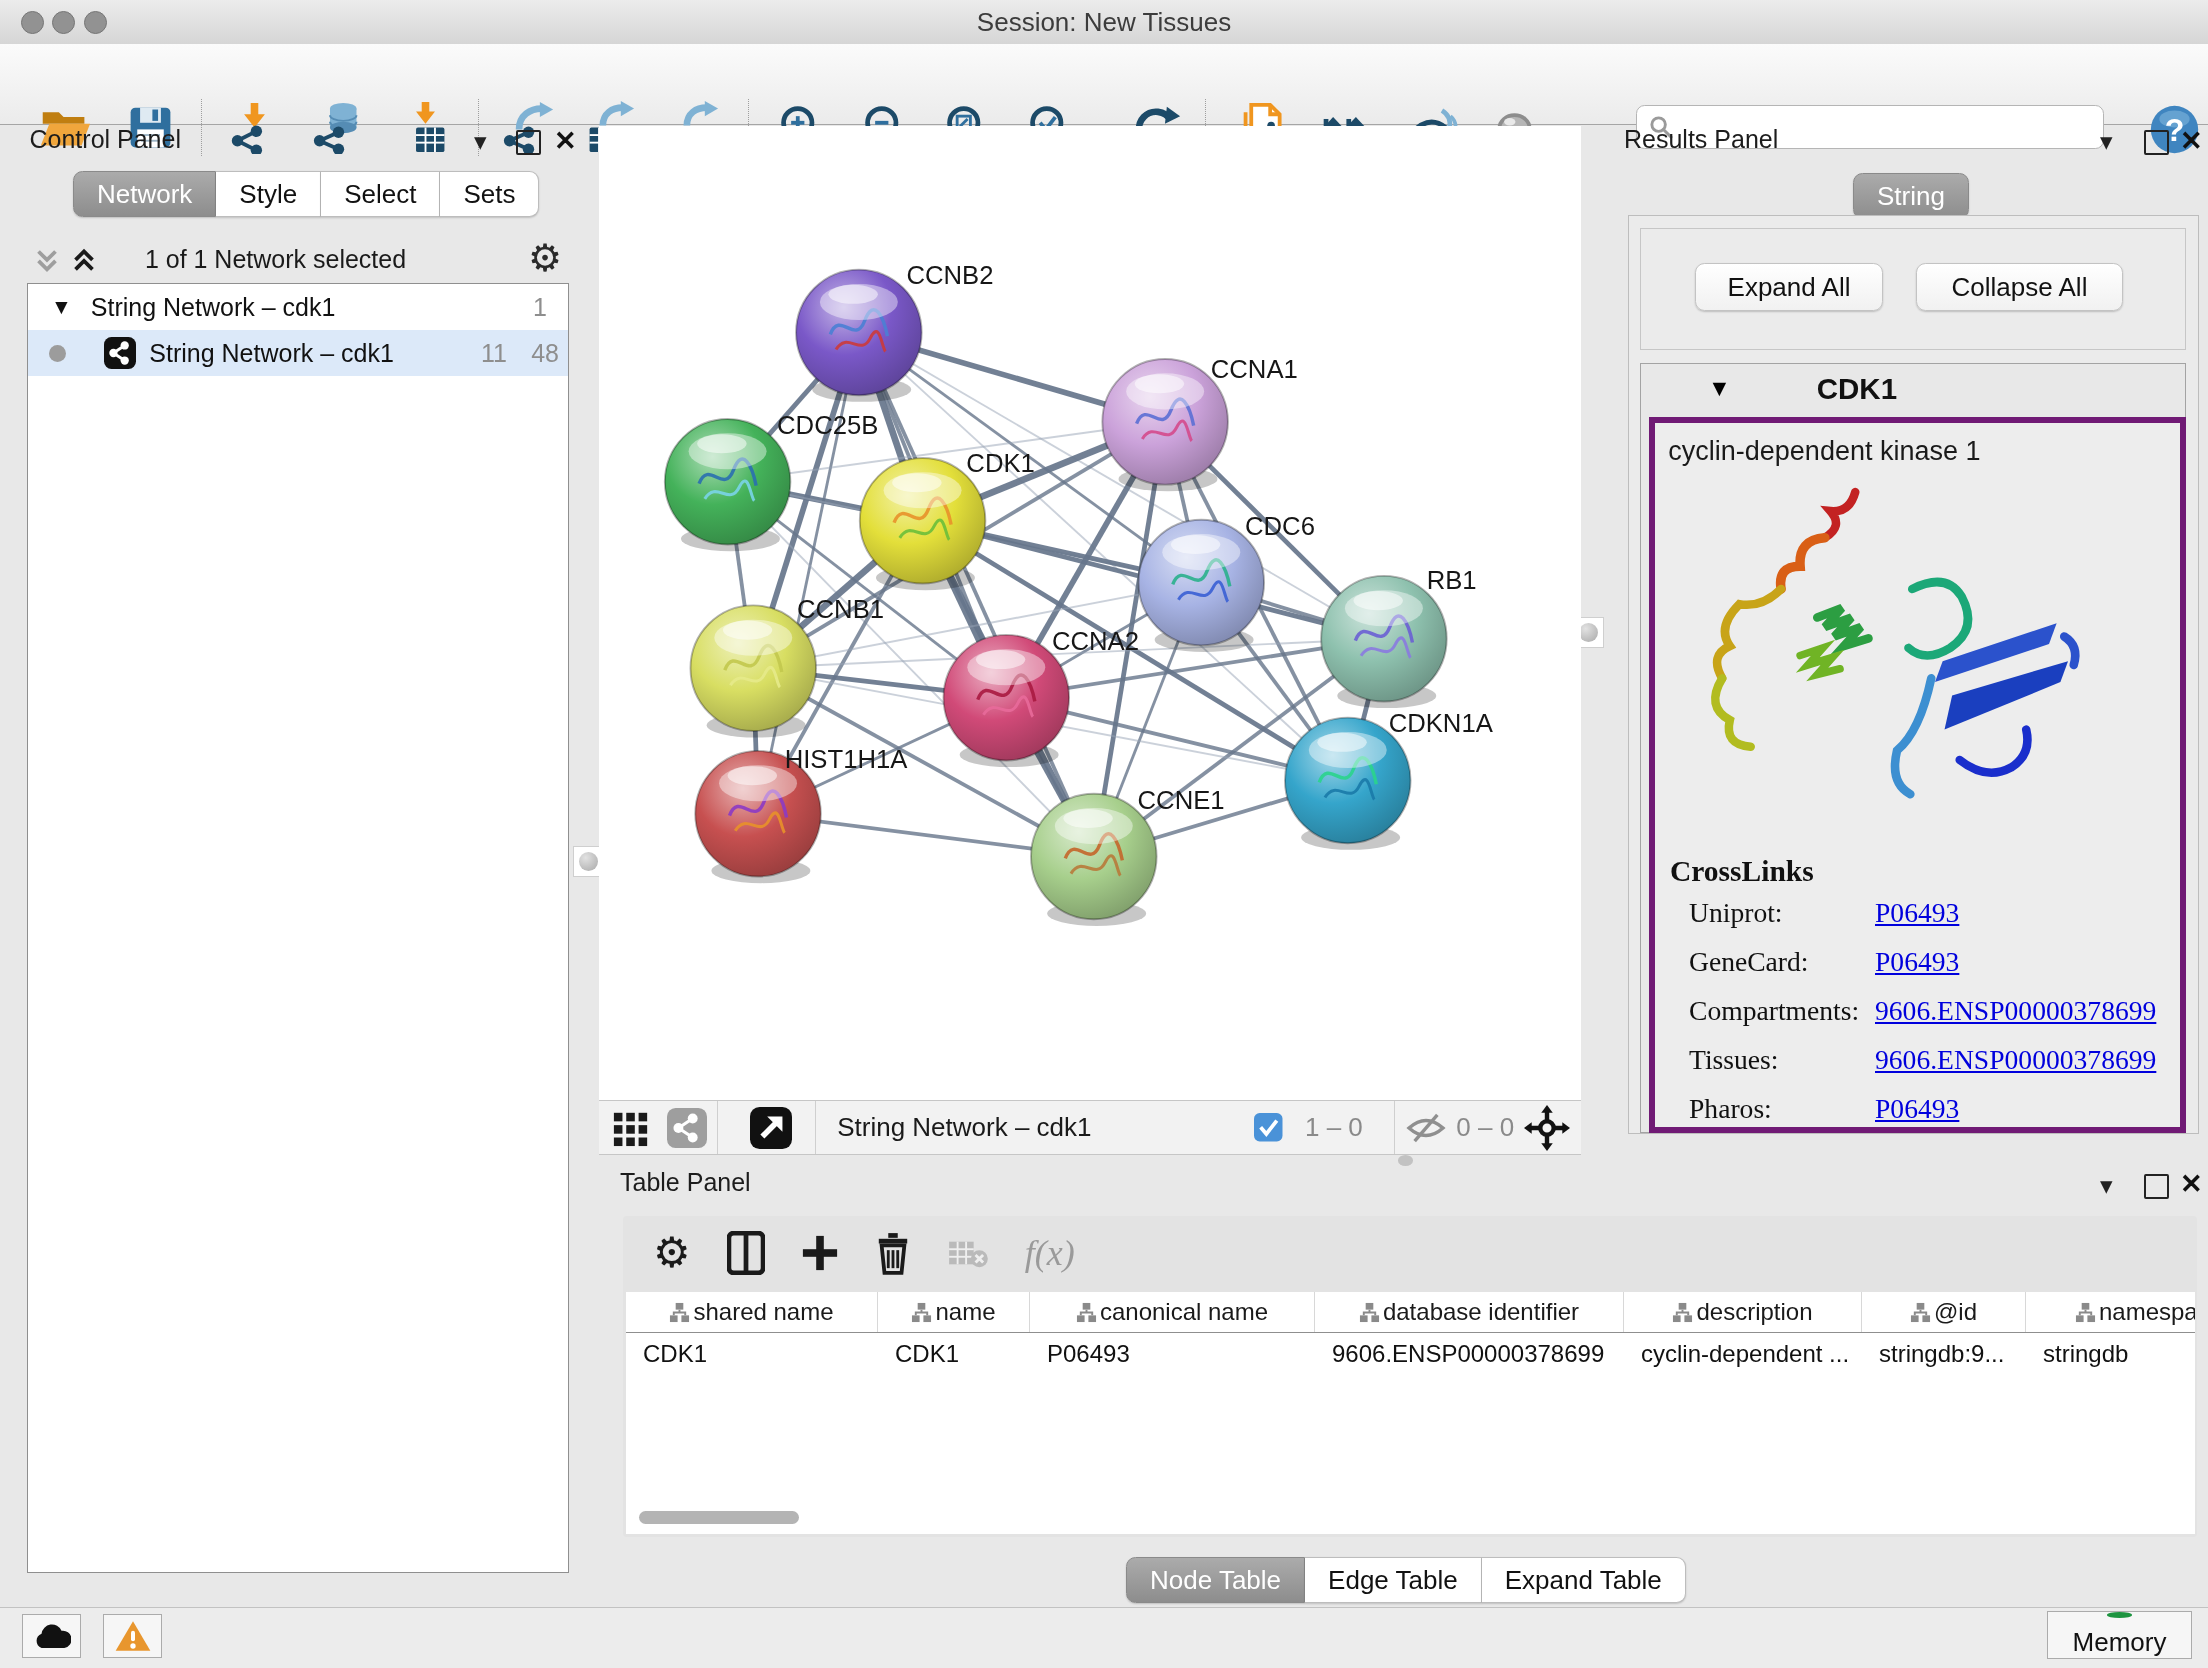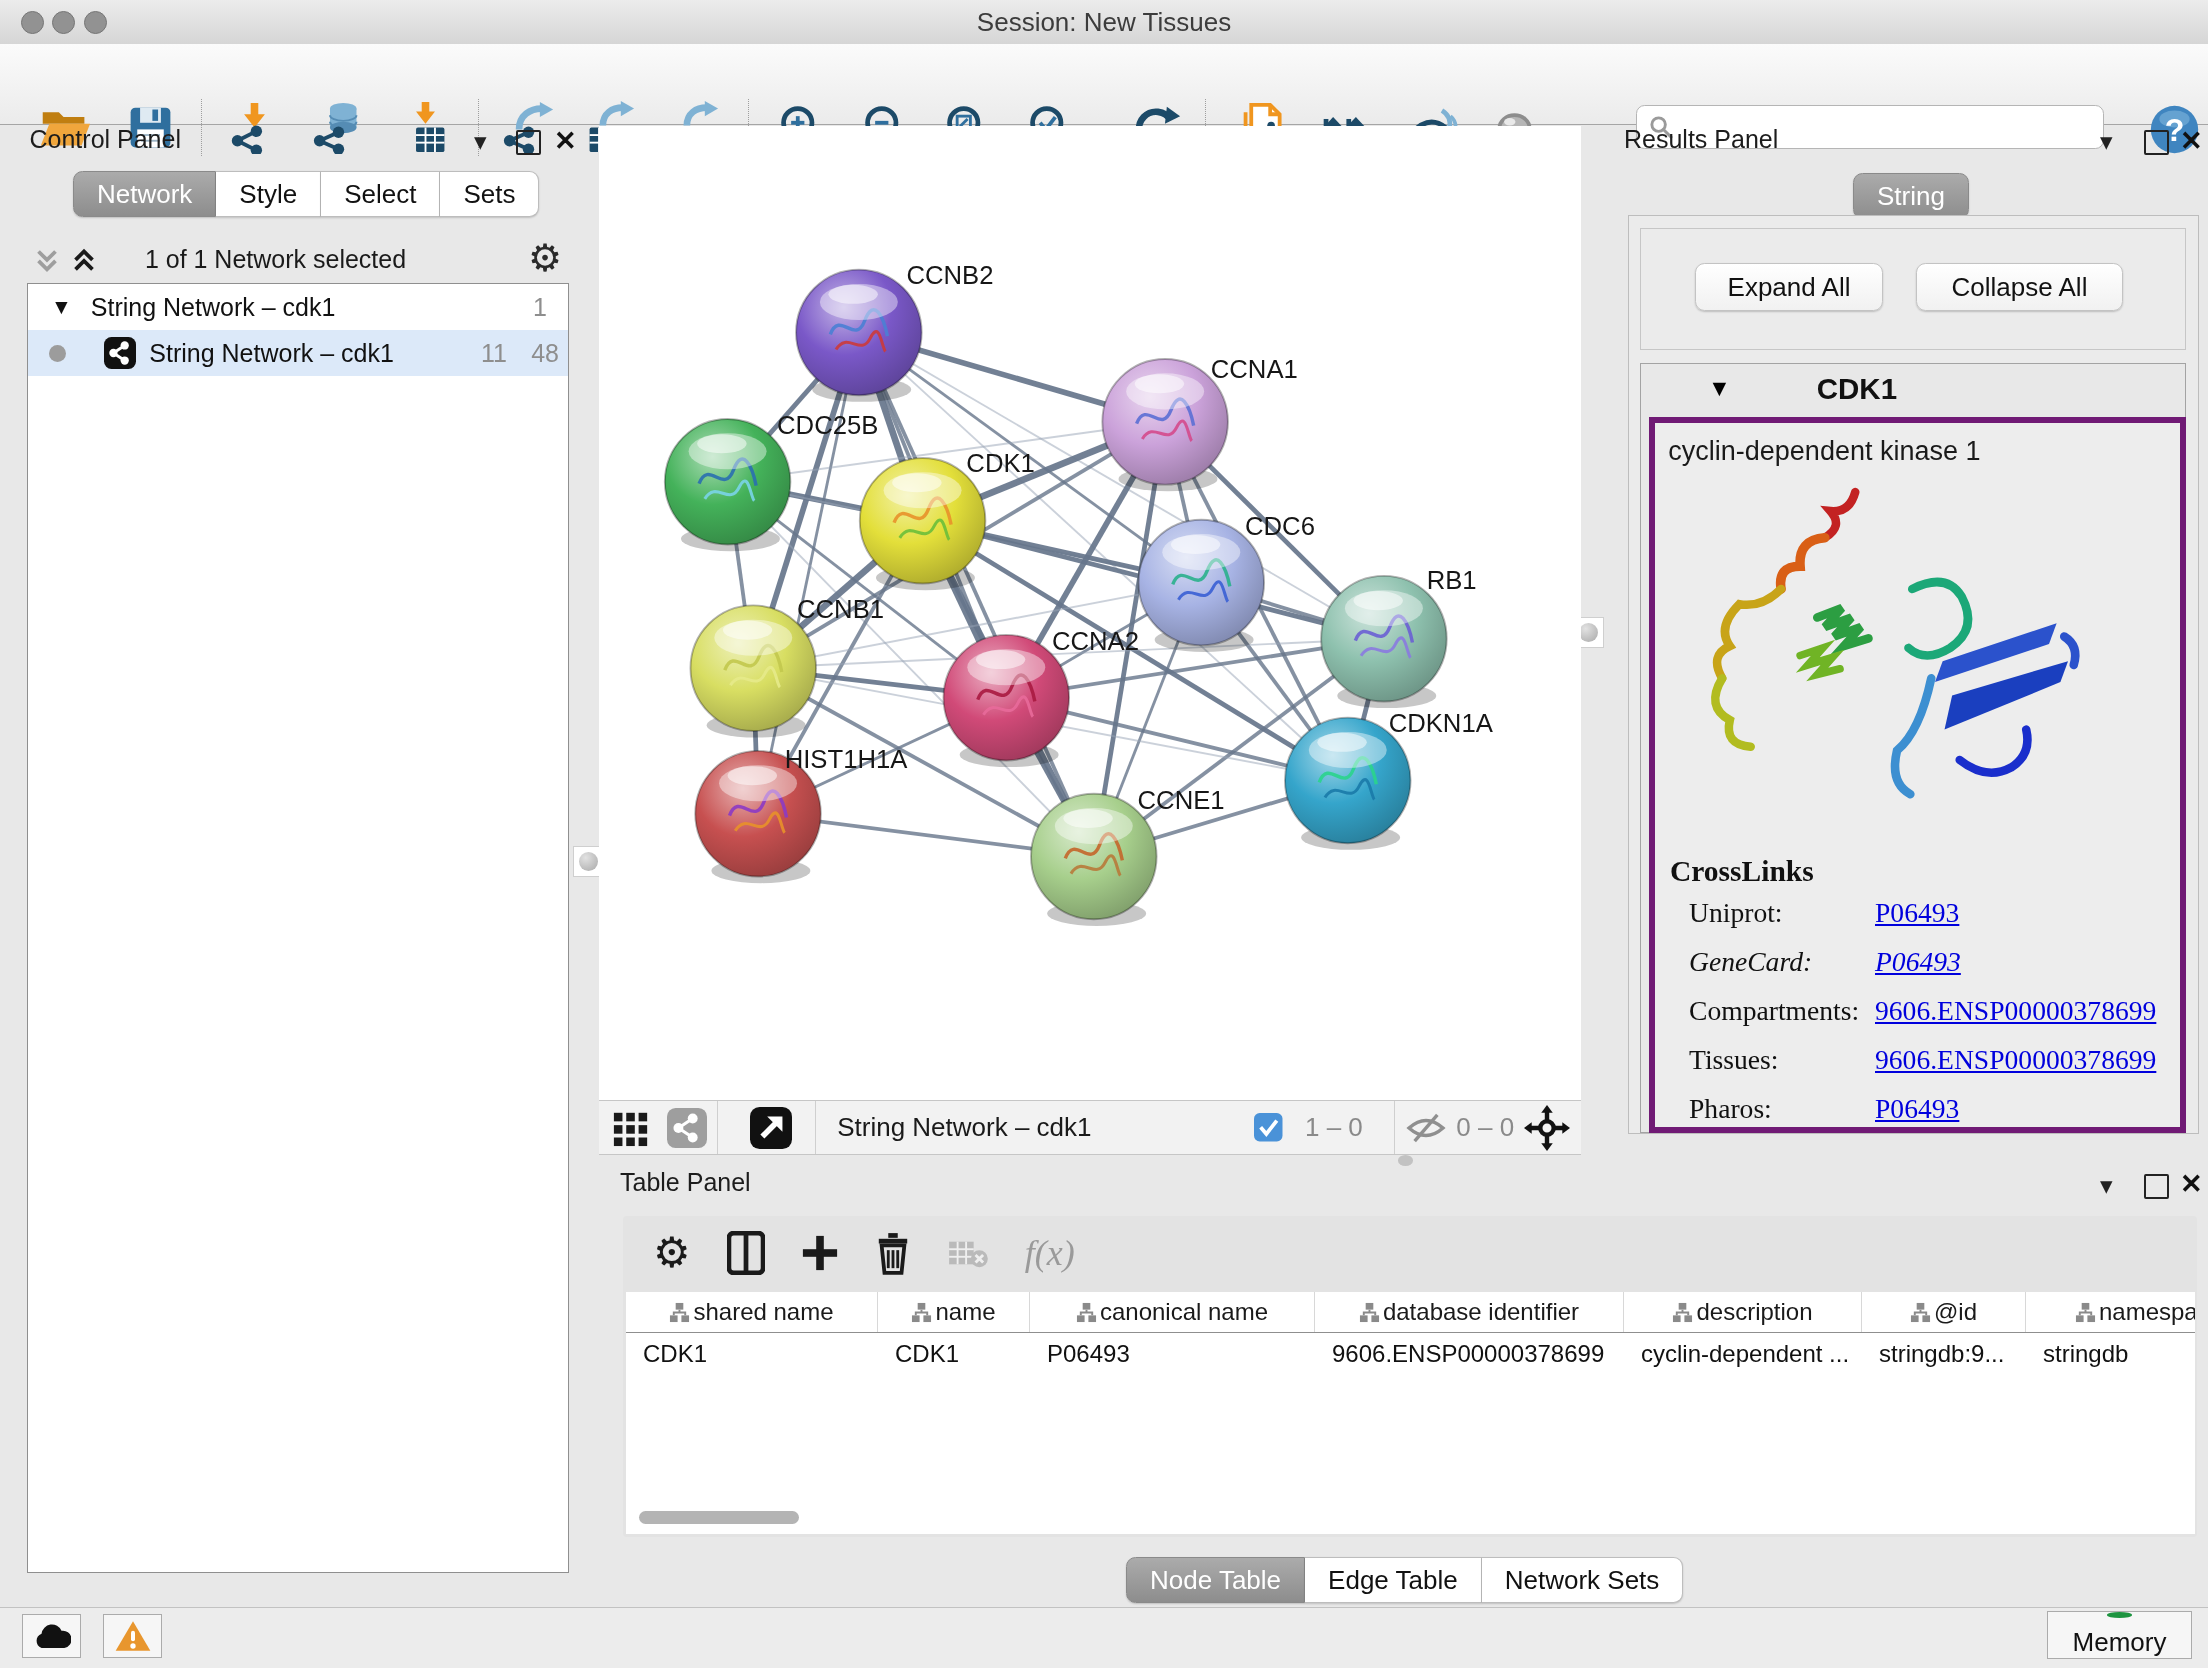--- a/index.html
+++ b/index.html
@@ -644,21 +644,21 @@
         <path d="M318 300 q28 22 54 8 q22 -14 16 -40" stroke="#1a2ecc" stroke-width="9"></path>
         <path d="M428 170 q16 10 10 30" stroke="#2b52cc" stroke-width="9"></path>
       </svg>
     </div>
     <div class="serif" style="padding-left:15px;font-size:29.5px;font-weight:bold;color:#111">CrossLinks</div>
     <div id="crosslinks" style="padding:9.5px 0 0 34px">
         <div style="display: flex; margin-bottom: 17px;">
           <span class="serif xl-label" style="width: 186px;">Uniprot:</span>
           <a class="serif xl-link">P06493</a>
         </div>
-        <div style="display: flex; margin-bottom: 17px; font-style: italic;">
+        <div style="display: flex; margin-bottom: 17px;">
           <span class="serif xl-label" style="width: 186px;">GeneCard:</span>
           <a class="serif xl-link">P06493</a>
         </div>
         <div style="display: flex; margin-bottom: 17px;">
           <span class="serif xl-label" style="width: 186px;">Compartments:</span>
           <a class="serif xl-link">9606.ENSP00000378699</a>
         </div>
         <div style="display: flex; margin-bottom: 17px;">
           <span class="serif xl-label" style="width: 186px;">Tissues:</span>
           <a class="serif xl-link">9606.ENSP00000378699</a>
@@ -791,21 +791,21 @@
         <div class="td" style="width: 238px;">cyclin-dependent ...</div>
         <div class="td" style="width: 164px;">stringdb:9...</div>
         <div class="td" style="width: 247px;">stringdb</div>
       </div>
   </div>
   <div class="abs" id="hscroll-thumb"></div>
 
   <div class="abs seg" id="table-tabs" style="left:1126px;top:1557px">
       <div class="tab sel">Node Table</div>
       <div class="tab">Edge Table</div>
-      <div class="tab">Network Sets</div>
+      <div class="tab">Expand Table</div>
     </div>
 
   <div class="abs" id="bottombar"></div>
   <div class="abs bbox" style="left:22px">
     <svg width="38" height="27" viewBox="0 0 40 28">
         <path d="M9 26a8 8 0 010-15 11 11 0 0121-3 7.5 7.5 0 013 18z" fill="#111"></path>
       </svg>
   </div>
   <div class="abs bbox" style="left:103px">
     <svg width="38" height="32" viewBox="0 0 56 48">

